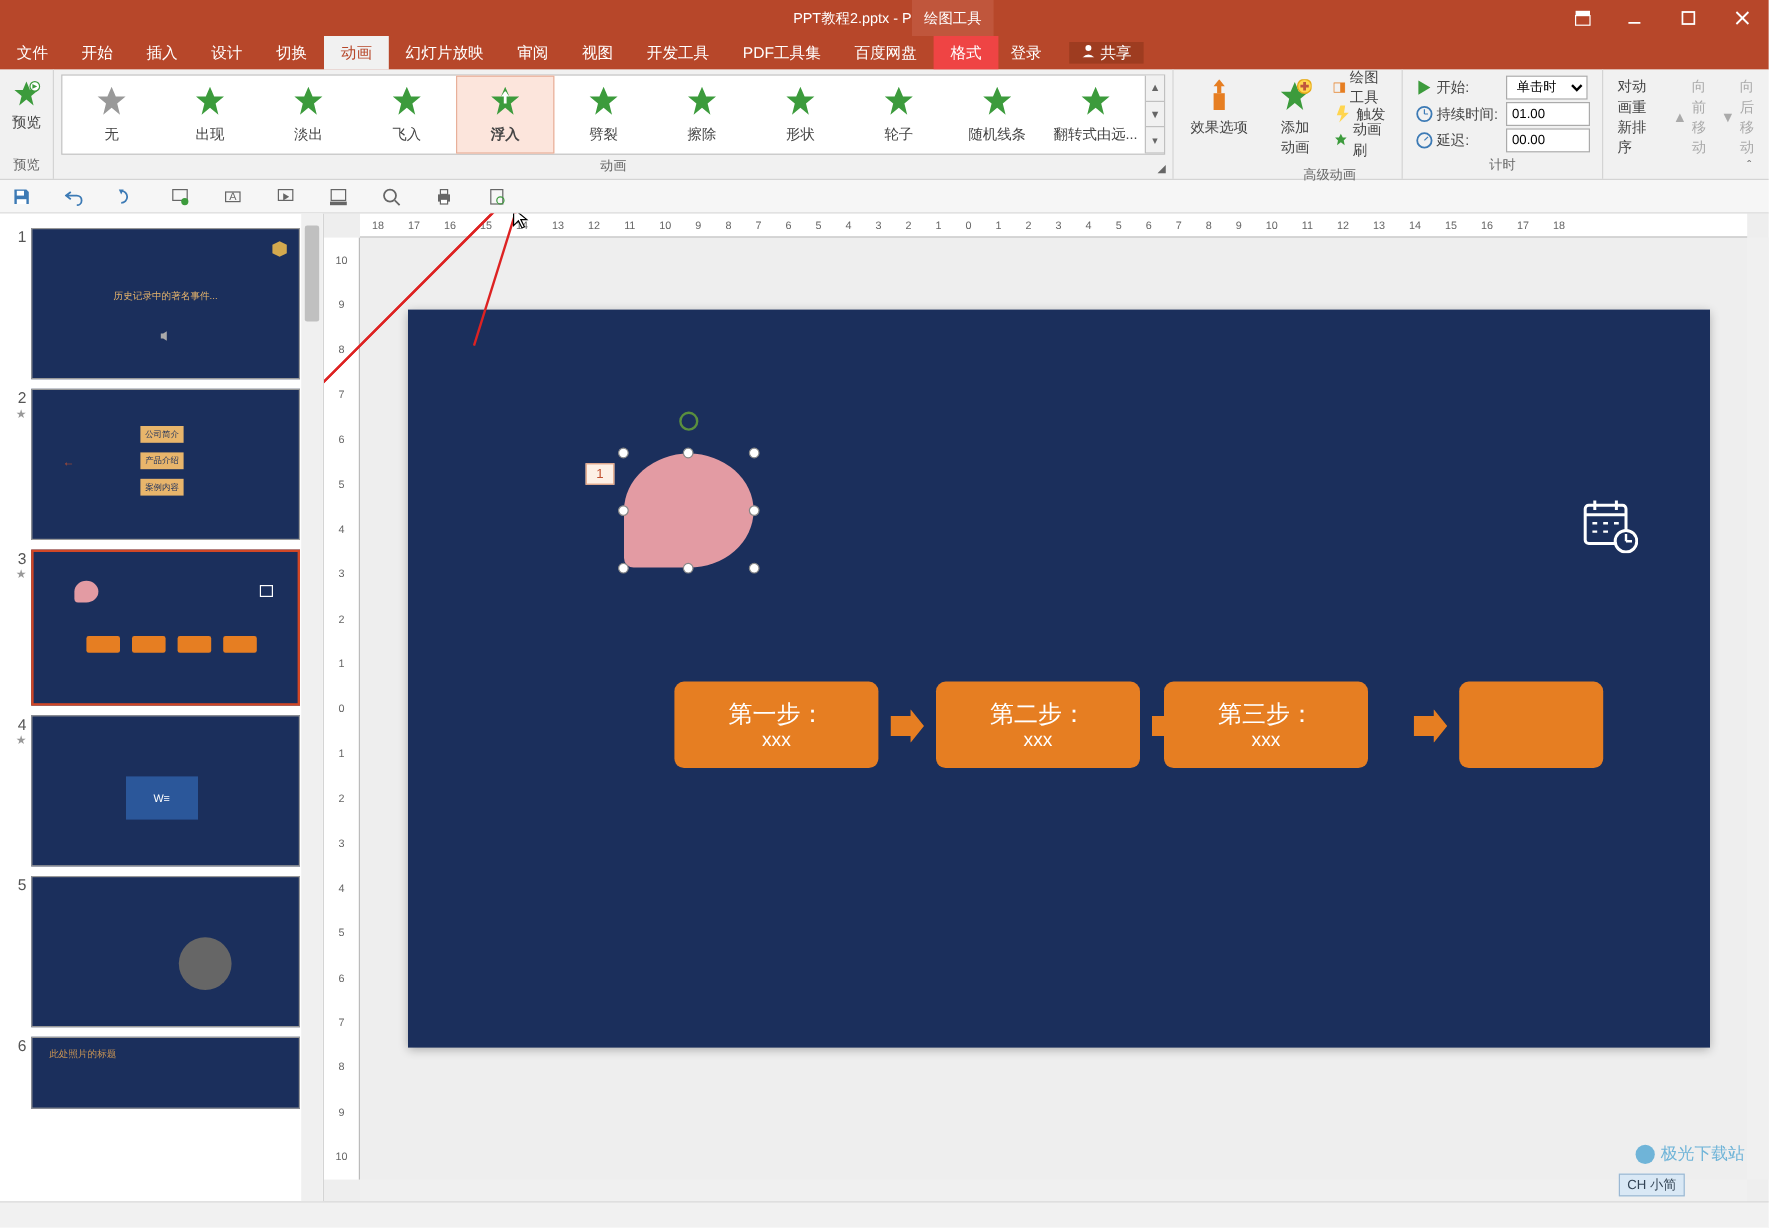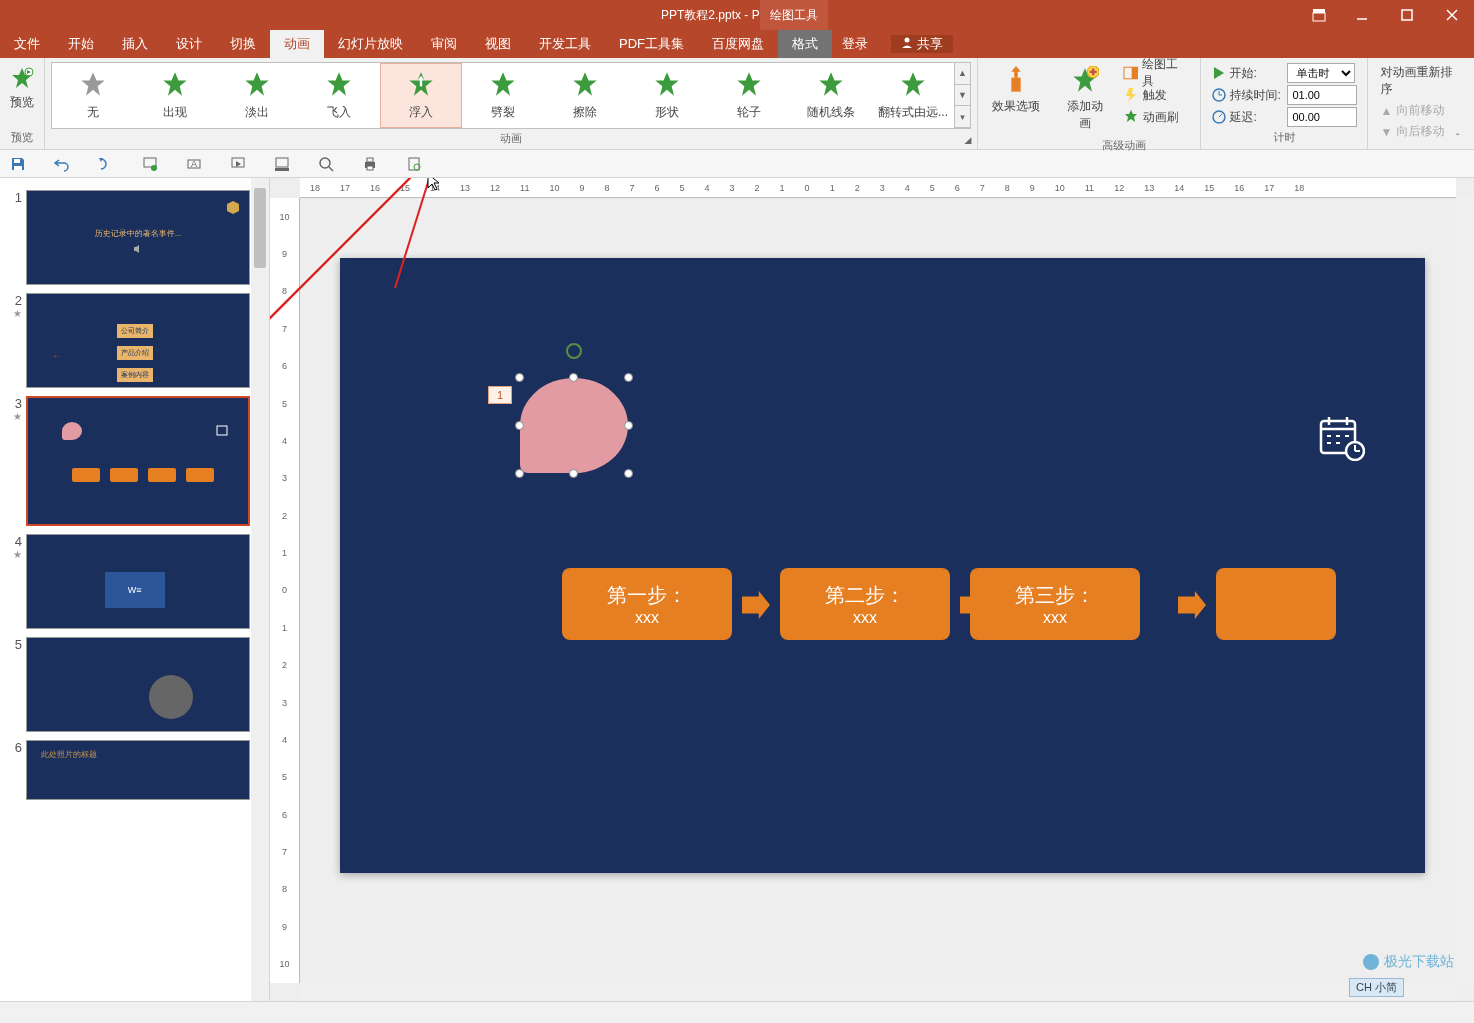--- a/index.html
+++ b/index.html
@@ -8,71 +8,71 @@
 .titlebar { background: #b7472a; height: 30px; display: flex; align-items: center; color: #fff; font-size: 12px; position: relative; }
 .titlebar .title { position: absolute; left: 50%; transform: translateX(-50%); }
 .titlebar .tool-tab { position: absolute; left: 760px; top: 0; background: #c0563c; padding: 4px 10px; height: 30px; display: flex; align-items: center; }
 .titlebar .win-controls { position: absolute; right: 0; display: flex; }
 .titlebar .win-controls span { width: 45px; height: 30px; display: flex; align-items: center; justify-content: center; cursor: pointer; }
 .titlebar .win-controls .ribbon-opts { width: 40px; }
 
 .menubar { background: #b7472a; height: 28px; display: flex; align-items: stretch; color: #fff; font-size: 13px; }
 .menubar .tab { padding: 0 14px; display: flex; align-items: center; cursor: pointer; }
 .menubar .tab.active { background: #f1f1f1; color: #b7472a; }
-.menubar .tool-format { background: #737373; }
+.menubar .tool-format { background: #ef4444; }
 .menubar .tell-me { flex: 1; display: flex; align-items: center; padding-left: 10px; color: #fff; opacity: 0.9; font-size: 12px; }
 .menubar .right { display: flex; align-items: center; gap: 13px; }
 .menubar .right .item { padding: 0 10px; cursor: pointer; }
 
 .ribbon { background: #f1f1f1; height: 92px; border-bottom: 1px solid #d4d4d4; display: flex; position: relative; }
 .ribbon .group { border-right: 1px solid #d4d4d4; display: flex; flex-direction: column; align-items: center; justify-content: space-between; padding: 4px 6px 2px; }
 .ribbon .group-label { font-size: 11px; color: #666; padding: 2px 0; }
 .ribbon .group-content { flex: 1; display: flex; align-items: flex-start; }
 
 .preview-btn { display: flex; flex-direction: column; align-items: center; padding: 4px 8px; cursor: pointer; }
 .star-icon { width: 24px; height: 24px; }
 
 .anim-gallery { display: flex; border: 1px solid #c0c0c0; background: #fff; position: relative; }
 .anim-item { width: 82px; display: flex; flex-direction: column; align-items: center; padding: 6px 0; cursor: pointer; border: 1px solid transparent; }
-.anim-item.selected { background: #fce5dc; border: 1px solid #e8b09a; }
+.anim-item.selected { background: #fce5dc; border: 1px solid #e8b09a; font-weight: bold; }
 .anim-item .icon { width: 28px; height: 28px; }
 .anim-item .label { font-size: 12px; color: #444; margin-top: 6px; }
 .gallery-scroll { width: 16px; background: #f1f1f1; border-left: 1px solid #c0c0c0; display: flex; flex-direction: column; }
 .gallery-scroll span { flex: 1; display: flex; align-items: center; justify-content: center; font-size: 9px; color: #666; border-bottom: 1px solid #c0c0c0; cursor: pointer; }
 
 .big-btn { display: flex; flex-direction: column; align-items: center; padding: 4px 8px; cursor: pointer; width: 64px; justify-content: space-between; }
 .big-btn .icon { width: 28px; height: 28px; margin-bottom: 4px; }
 .big-btn .label { font-size: 12px; color: #444; text-align: center; }
 
 .adv-buttons { display: flex; flex-direction: column; font-size: 12px; color: #444; }
 .adv-buttons .row { display: flex; align-items: center; padding: 2px 6px; cursor: pointer; height: 22px; }
 .adv-buttons .mini-icon { width: 16px; height: 16px; margin-right: 4px; }
 
 .timing-group { display: flex; flex-direction: column; font-size: 12px; color: #444; }
 .timing-row { display: flex; align-items: center; padding: 1px 4px; height: 22px; }
 .timing-row .tlabel { width: 58px; }
 .timing-row .tinput { width: 70px; height: 20px; border: 1px solid #ababab; background: #fff; font-size: 11px; padding: 0 4px; }
 .timing-row .ticon { width: 16px; height: 16px; margin-right: 2px; }
 
-.reorder-group { display: flex; flex-direction: column; font-size: 12px; }
+.reorder-group { display: flex; flex-direction: row; font-size: 12px; }
 .reorder-group .hdr { padding: 2px 6px; color: #444; }
 .reorder-group .row { display: flex; align-items: center; padding: 2px 6px; color: #aaa; }
 .reorder-group .row .arr { width: 12px; margin-right: 4px; }
 
 .dialog-launcher { position: absolute; bottom: 2px; right: 2px; width: 14px; height: 14px; font-size: 9px; color: #666; cursor: pointer; display:flex; align-items:center; justify-content:center; }
 
 .qat { background: #f6f6f6; height: 28px; border-bottom: 1px solid #d4d4d4; display: flex; align-items: center; padding: 0 8px; gap: 24px; }
 .qat .qbtn { width: 20px; height: 20px; display: flex; align-items: center; justify-content: center; cursor: pointer; color: #5a5a5a; }
 
 .workspace { display: flex; height: calc(1023px - 30px - 28px - 92px - 28px - 22px); }
 .slide-panel { width: 270px; background: #fff; border-right: 1px solid #d4d4d4; overflow-y: auto; padding: 8px 0; position: relative; }
 .thumb-row { display: flex; padding: 4px 8px; }
 .thumb-num { width: 18px; font-size: 13px; color: #555; text-align: right; padding-right: 4px; position: relative; }
 .thumb-num .anim-mark { font-size: 10px; color: #999; display: block; }
-.thumb { width: 224px; height: 95px; background: #1b2f5c; border: 1px solid #999; position: relative; cursor: pointer; }
+.thumb { width: 224px; height: 126px; background: #1b2f5c; border: 1px solid #999; position: relative; cursor: pointer; }
 .thumb.selected { border: 2px solid #d24726; }
 
 .editor-area { flex: 1; background: #eeeeee; position: relative; overflow: hidden; }
 .ruler-h { position: absolute; top: 0; left: 30px; right: 18px; height: 20px; background: #fff; border-bottom: 1px solid #bbb; font-size: 9px; color: #666; display:flex; align-items:center; overflow:hidden; }
 .ruler-v { position: absolute; top: 20px; left: 0; width: 30px; bottom: 18px; background: #fff; border-right: 1px solid #bbb; font-size: 9px; color: #666; display:flex; flex-direction:column; align-items:center; justify-content:space-around; }
 .ruler-h span, .ruler-v span { padding: 0 10px; }
 
 .slide-canvas { position: absolute; top: 80px; left: 70px; width: 1085px; height: 615px; background: #1b2f5c; box-shadow: 0 2px 8px rgba(0,0,0,0.3); }
 
 .selected-shape { position: absolute; top: 120px; left: 180px; width: 108px; height: 95px; }

